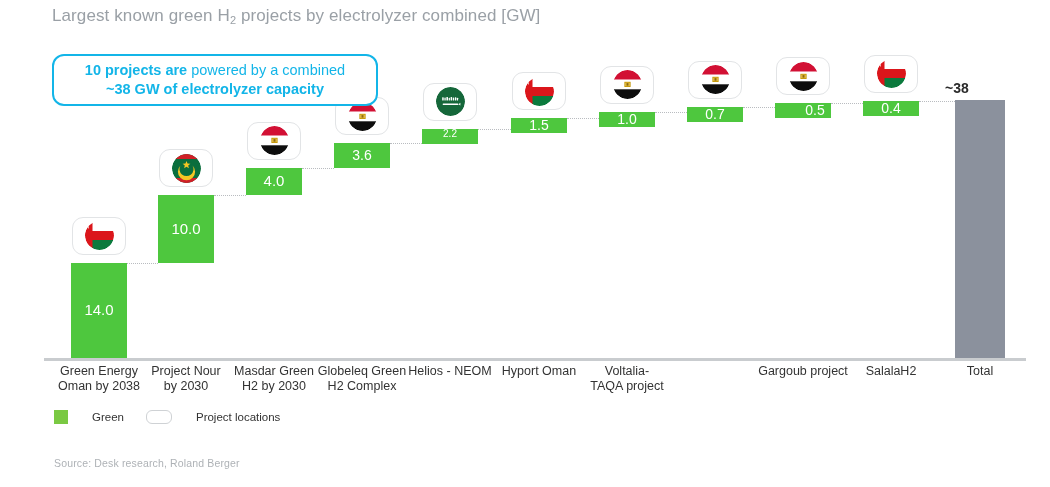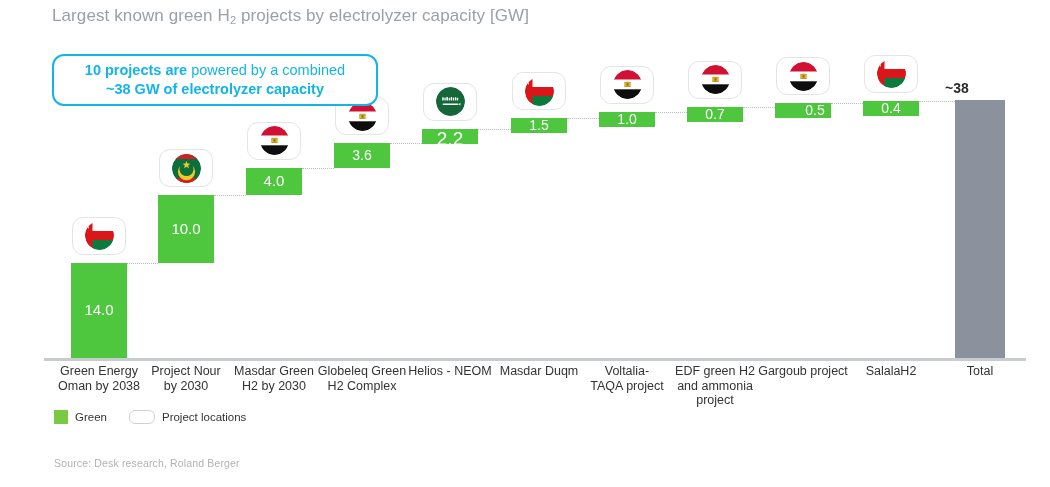--- a/index.html
+++ b/index.html
@@ -156,21 +156,21 @@
     top: 410px;
     display: flex;
     align-items: center;
     gap: 8px;
     font-size: 11.5px;
     color: #333;
   }
   .legend-item {
     display: flex;
     align-items: center;
-    gap: 7px;
+    gap: 24px;
     margin-right: 14px;
   }
   .sw-green {
     width: 14px; height: 14px;
     background: #7ac943;
   }
   .sw-white {
     width: 26px; height: 14px;
     background: #ffffff;
     border: 1px solid #cfd2d5;
@@ -187,21 +187,21 @@
     color: #aeb2b6;
     letter-spacing: 0.15px;
   }
 </style>
 </head>
 <body>
 
 <div id="page">
 
   <div id="chart-title">
-    <span>Largest known green H</span><sub>2</sub><span> projects by electrolyzer capacity [GW]</span>
+    <span>Largest known green H</span><sub>2</sub><span> projects by electrolyzer combined [GW]</span>
   </div>
 
   <div id="plot">
       <div class="bar" style="left: 71px; top: 262.947px; width: 56px; height: 95.0526px;"></div>
       <div class="bar-label" style="left: 71px; width: 56px; top: 302.474px;">14.0</div>
       <div class="flag-bubble" style="left: 72px; top: 216.947px;">
         <div class="flag-circle"><svg width="29" height="29" viewBox="0 0 29 29">
             <defs>
               <clipPath id="cOM">
                 <circle cx="14.5" cy="14.5" r="14.5"></circle>
@@ -276,21 +276,21 @@
               <g transform="translate(14.5,14.4)">
                 <rect x="-3.1" y="-2.6" width="6.2" height="5.2" fill="#c09300"></rect>
                 <rect x="-2.3" y="-1.8" width="4.6" height="3.6" fill="#e8c14a"></rect>
                 <rect x="-1.0" y="-1.3" width="2.0" height="2.6" fill="#8a6b10"></rect>
               </g>
             </g>
           </svg></div>
       </div>
       <div class="connector" style="left: 390px; top: 143.453px; width: 32px;"></div>
       <div class="bar" style="left: 422px; top: 128.516px; width: 56px; height: 15px;"></div>
-      <div class="bar-label" style="left: 422px; width: 56px; top: 128.516px; font-size: 19px;">2.2</div>
+      <div class="bar-label" style="left: 422px; width: 56px; top: 128.516px; font-size: 10px;">2.2</div>
       <div class="flag-bubble" style="left: 423px; top: 82.5158px;">
         <div class="flag-circle"><svg width="29" height="29" viewBox="0 0 29 29">
             <defs>
               <clipPath id="cSA">
                 <circle cx="14.5" cy="14.5" r="14.5"></circle>
               </clipPath>
             </defs>
             <g clip-path="url(#cSA)">
               <rect x="0" y="0" width="29" height="29" fill="#15673a"></rect>
               <g fill="#ffffff">
@@ -455,31 +455,26 @@
       <div>H2 by 2030</div>
     </div>
     <div class="xlabel" style="left: 314px; width: 96px;">
       <div>Globeleq Green</div>
       <div>H2 Complex</div>
     </div>
     <div class="xlabel" style="left: 402px; width: 96px;">
       <div>Helios - NEOM</div>
     </div>
     <div class="xlabel" style="left: 491px; width: 96px;">
-      <div>Masdar Duqm</div>
+      <div>Hyport Oman</div>
     </div>
     <div class="xlabel" style="left: 579px; width: 96px;">
       <div>Voltalia-</div>
       <div>TAQA project</div>
     </div>
-    <div class="xlabel" style="left: 667px; width: 96px;">
-      <div>EDF green H2</div>
-      <div>and ammonia</div>
-      <div>project</div>
-    </div>
     <div class="xlabel" style="left: 755px; width: 96px;">
       <div>Gargoub project</div>
     </div>
     <div class="xlabel" style="left: 843px; width: 96px;">
       <div>SalalaH2</div>
     </div>
     <div class="xlabel" style="left: 932px; width: 96px;">
       <div>Total</div>
     </div>
   </div>

